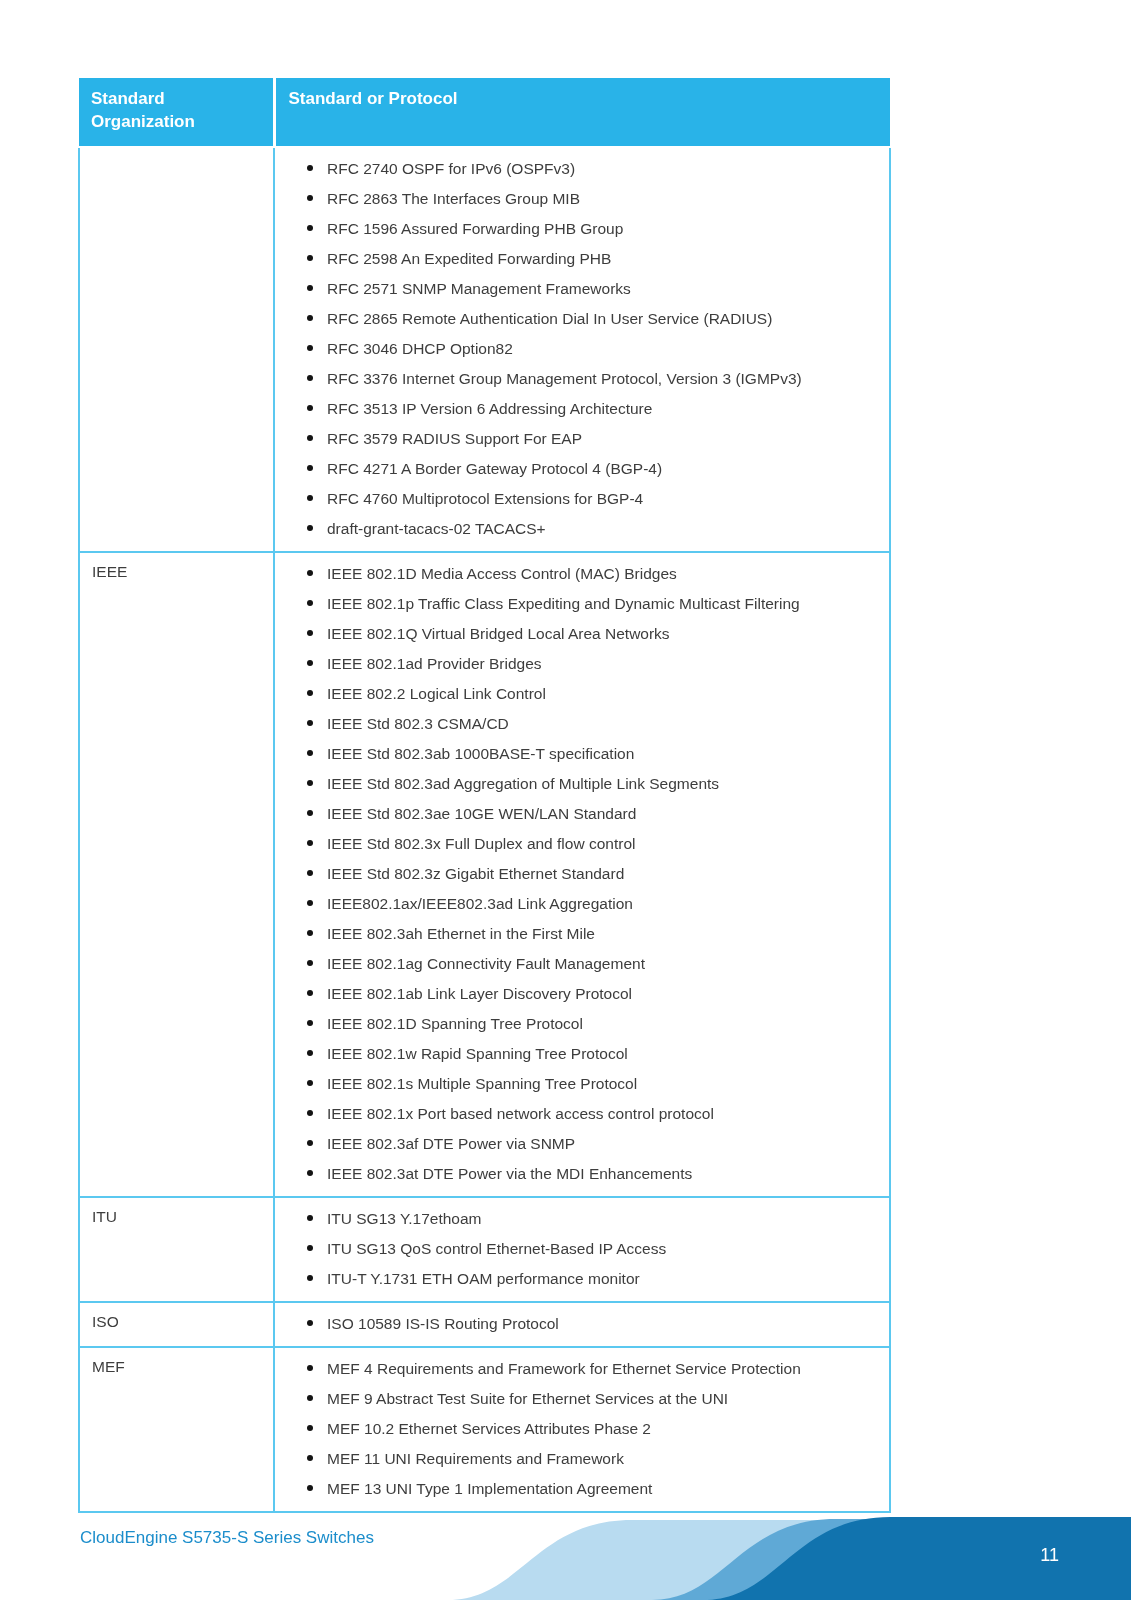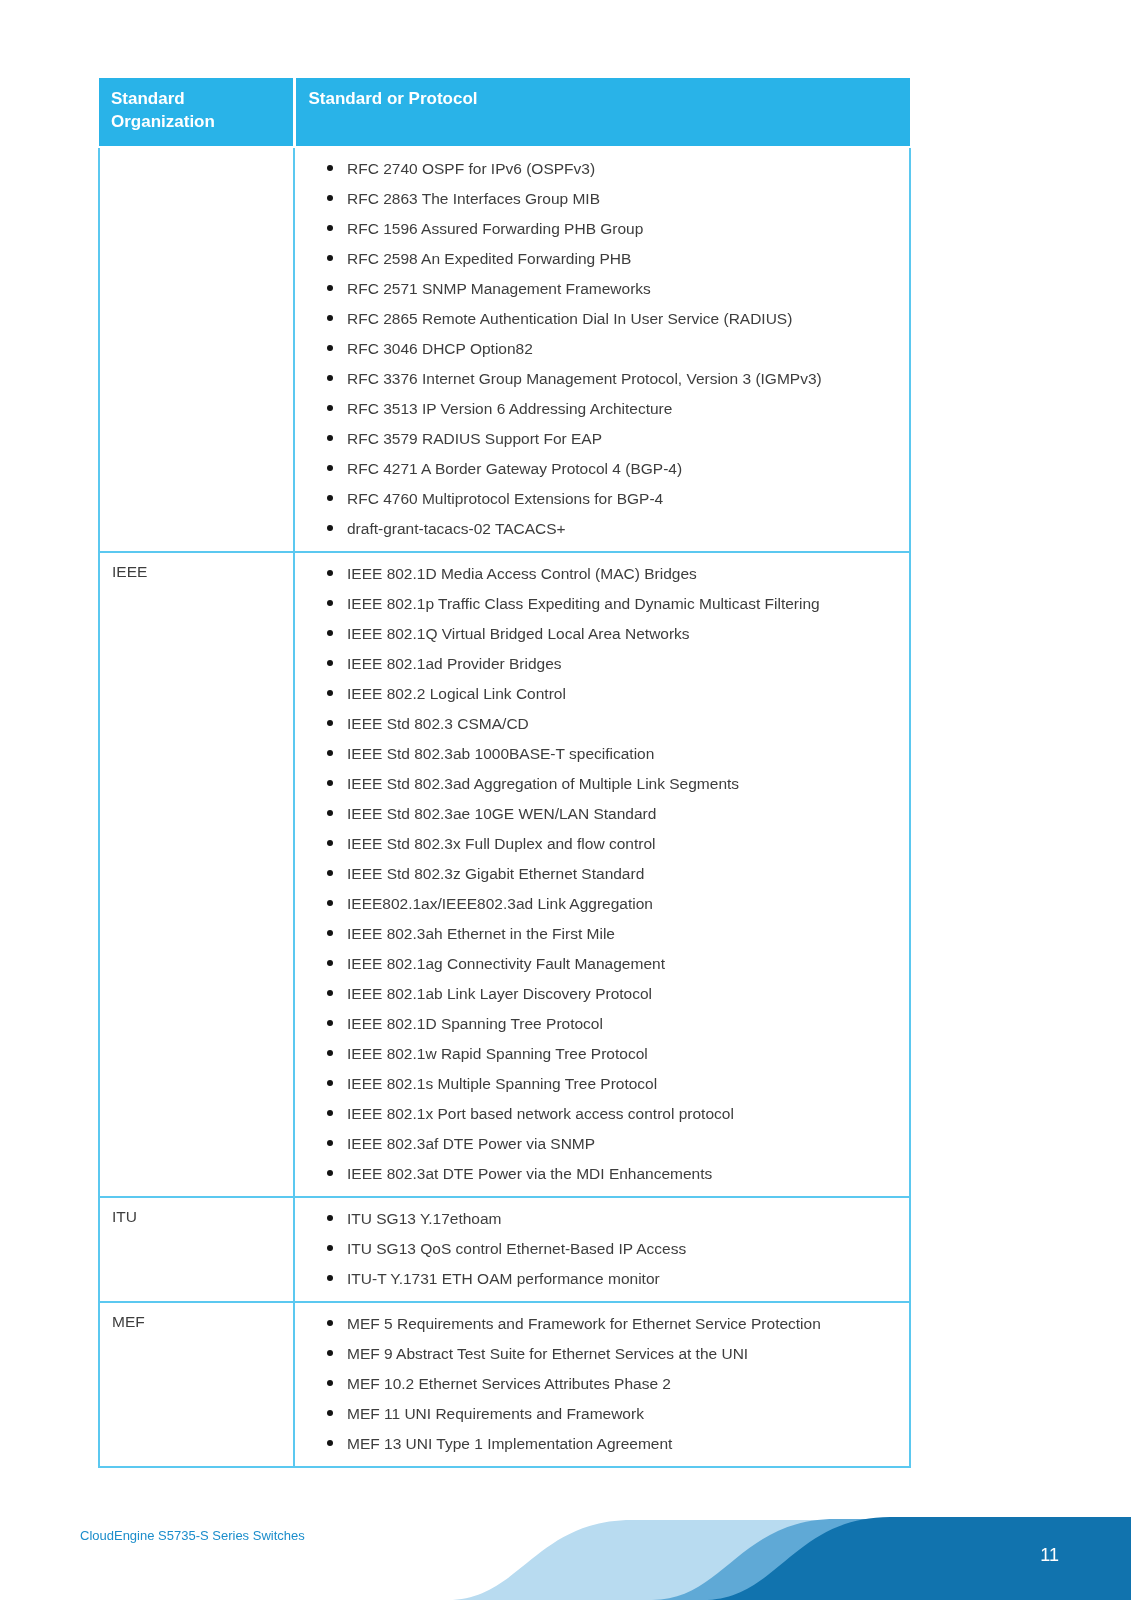--- a/index.html
+++ b/index.html
@@ -24,21 +24,20 @@
   }
   .page { position: absolute; inset: 0; background: #fff; }
 
   table.standards {
     position: absolute;
     left: 78px;
     top: 78px;
     width: 813px;
     border-collapse: collapse;
     table-layout: fixed;
-    margin-left: 20px;
   }
   table.standards col.c1 { width: 195px; }
   table.standards thead th {
     background: var(--header-bg);
     color: var(--header-text);
     font-size: 17px;
     font-weight: bold;
     text-align: left;
     vertical-align: top;
     padding: 10px 12px 12px 12px;
@@ -62,21 +61,21 @@
     border-radius: 50%;
     background: #141414;
     vertical-align: middle;
     margin: 0 14px 3px 4px;
   }
 
   .footer-title {
     position: absolute;
     left: 80px;
     top: 1528px;
-    font-size: 13px;
+    font-size: 17px;
     color: var(--footer-title);
     z-index: 3;
   }
   .footer-wave {
     position: absolute;
     left: 0; bottom: 0;
     width: 1131px; height: 90px;
     z-index: 1;
     display: block;
   }
@@ -158,24 +157,32 @@
           <td class="org-cell">ITU</td>
           <td class="items-cell">
             <ul class="std-list">
               <li><span class="bullet"></span><span>ITU SG13 Y.17ethoam</span></li>
               <li><span class="bullet"></span><span>ITU SG13 QoS control Ethernet-Based IP Access</span></li>
               <li><span class="bullet"></span><span>ITU-T Y.1731 ETH OAM performance monitor</span></li>
             </ul>
           </td>
         </tr>
         <tr>
+          <td class="org-cell">ISO</td>
+          <td class="items-cell">
+            <ul class="std-list">
+              <li><span class="bullet"></span><span>ISO 10589 IS-IS Routing Protocol</span></li>
+            </ul>
+          </td>
+        </tr>
+        <tr>
           <td class="org-cell">MEF</td>
           <td class="items-cell">
             <ul class="std-list">
-              <li><span class="bullet"></span><span>MEF 5 Requirements and Framework for Ethernet Service Protection</span></li>
+              <li><span class="bullet"></span><span>MEF 4 Requirements and Framework for Ethernet Service Protection</span></li>
               <li><span class="bullet"></span><span>MEF 9 Abstract Test Suite for Ethernet Services at the UNI</span></li>
               <li><span class="bullet"></span><span>MEF 10.2 Ethernet Services Attributes Phase 2</span></li>
               <li><span class="bullet"></span><span>MEF 11 UNI Requirements and Framework</span></li>
               <li><span class="bullet"></span><span>MEF 13 UNI Type 1 Implementation Agreement</span></li>
             </ul>
           </td>
         </tr>
       </tbody>
   </table>
 

